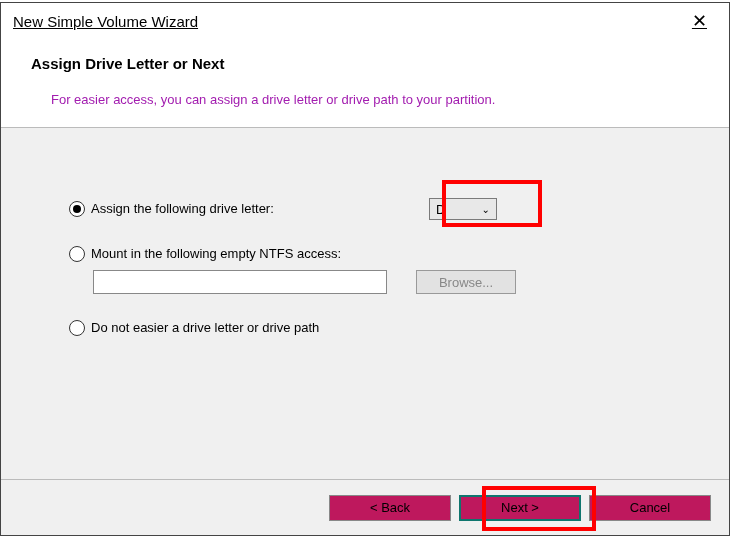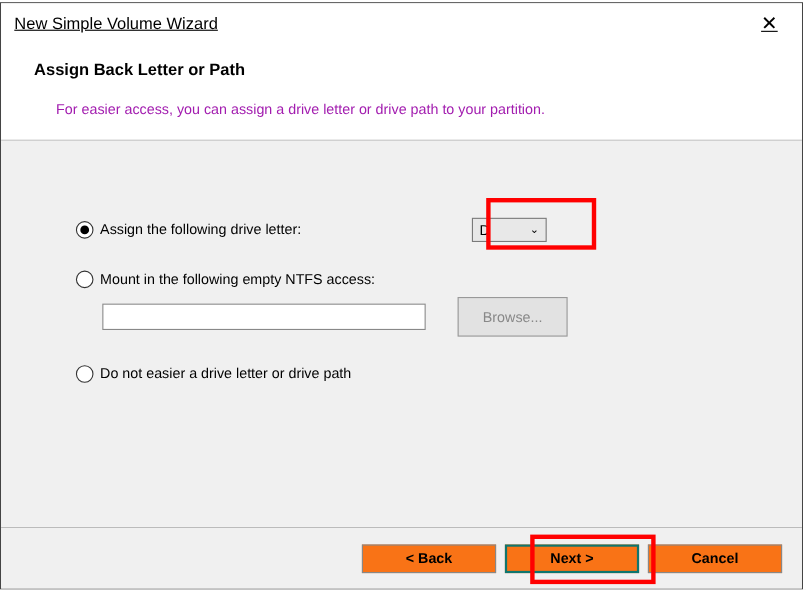--- a/index.html
+++ b/index.html
@@ -13,42 +13,42 @@
     .header-subtitle { font-size: 13px; color: #a21caf; margin-left: 20px; margin-top: 20px; }
     .content-area { flex: 1; background: #f0f0f0; padding: 70px 68px 20px 68px; position: relative; }
     .radio-row { display: flex; align-items: center; margin-bottom: 26px; }
     .radio-container { display: flex; width: 360px; }
     .radio-outer { width: 16px; height: 16px; border-radius: 50%; border: 1px solid #333; display: flex; align-items: center; justify-content: center; margin-right: 6px; background: #fff; flex-shrink: 0; }
     .radio-inner { width: 8px; height: 8px; border-radius: 50%; background: #000; }
     .radio-label { font-size: 13px; color: #000; }
     .select-wrap { width: 68px; height: 22px; border: 1px solid #7a7a7a; background: #e8e8e8; display: flex; align-items: center; padding: 0 6px; justify-content: space-between; font-size: 13px; cursor: pointer; }
     .chevron { font-size: 10px; }
     .text-input { width: 294px; height: 24px; border: 1px solid #888; background: #fff; margin-left: 24px; }
-    .browse-btn { width: 100px; height: 36px; border: 1px solid #999; background: #e2e2e2; color: #888; font-size: 13px; margin-left: 29px; cursor: default; }
+    .browse-btn { width: 100px; height: 24px; border: 1px solid #999; background: #e2e2e2; color: #888; font-size: 13px; margin-left: 29px; cursor: default; }
     .second-row { display: flex; align-items: flex-start; margin-bottom: 8px; }
     .input-row { display: flex; align-items: center; margin-bottom: 26px; margin-top: 8px; }
     .footer-bar { height: 56px; background: #f0f0f0; border-top: 1px solid #bbb; display: flex; align-items: center; justify-content: flex-end; padding: 0 18px; }
-    .btn { width: 122px; height: 26px; border: 1px solid #888; background: #f97316; font-size: 13px; cursor: pointer; margin-left: 8px; display: flex; align-items: center; justify-content: center; font-weight: bold; }
+    .btn { width: 122px; height: 26px; border: 1px solid #888; background: #be185d; font-size: 13px; cursor: pointer; margin-left: 8px; display: flex; align-items: center; justify-content: center; }
     .btn-next { border: 2px solid #0f766e; }
     .highlight-box { position: absolute; border: 4px solid #ff0000; pointer-events: none; }
     .highlight-1 { top: 180px; left: 442px; width: 100px; height: 47px; }
     .highlight-2 { top: 486px; left: 482px; width: 114px; height: 45px; }
   </style>
 </head>
 <body>
 
 <div class="wizard-window">
 
   <div class="title-bar">
     <span class="title-text">New Simple Volume Wizard</span>
     <span class="close-btn">✕</span>
   </div>
 
   <div class="header-section">
-    <div class="header-title">Assign Back Letter or Path</div>
+    <div class="header-title">Assign Drive Letter or Next</div>
     <div class="header-subtitle">For easier access, you can assign a drive letter or drive path to your partition.</div>
   </div>
 
   <div class="content-area">
 
     <div class="radio-row">
       <div class="radio-container">
         <span class="radio-outer">
           <span class="radio-inner"></span>
         </span>

